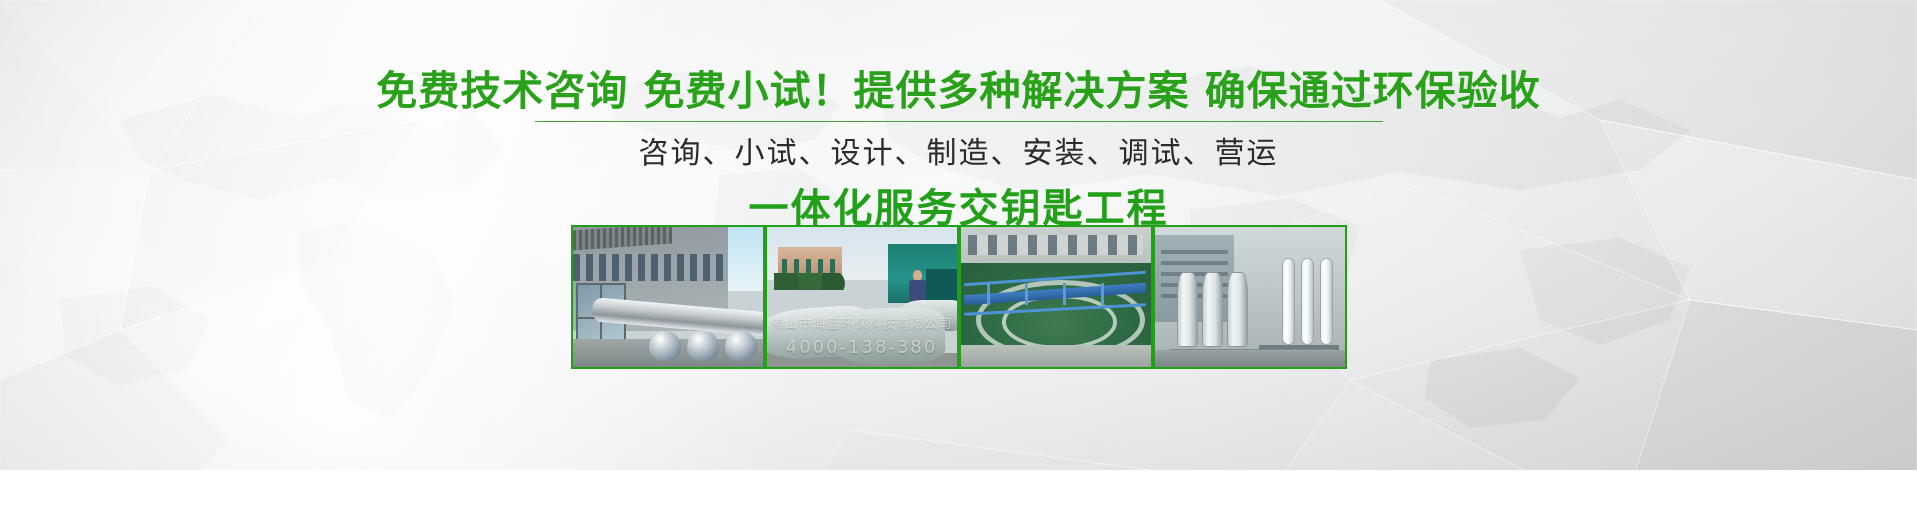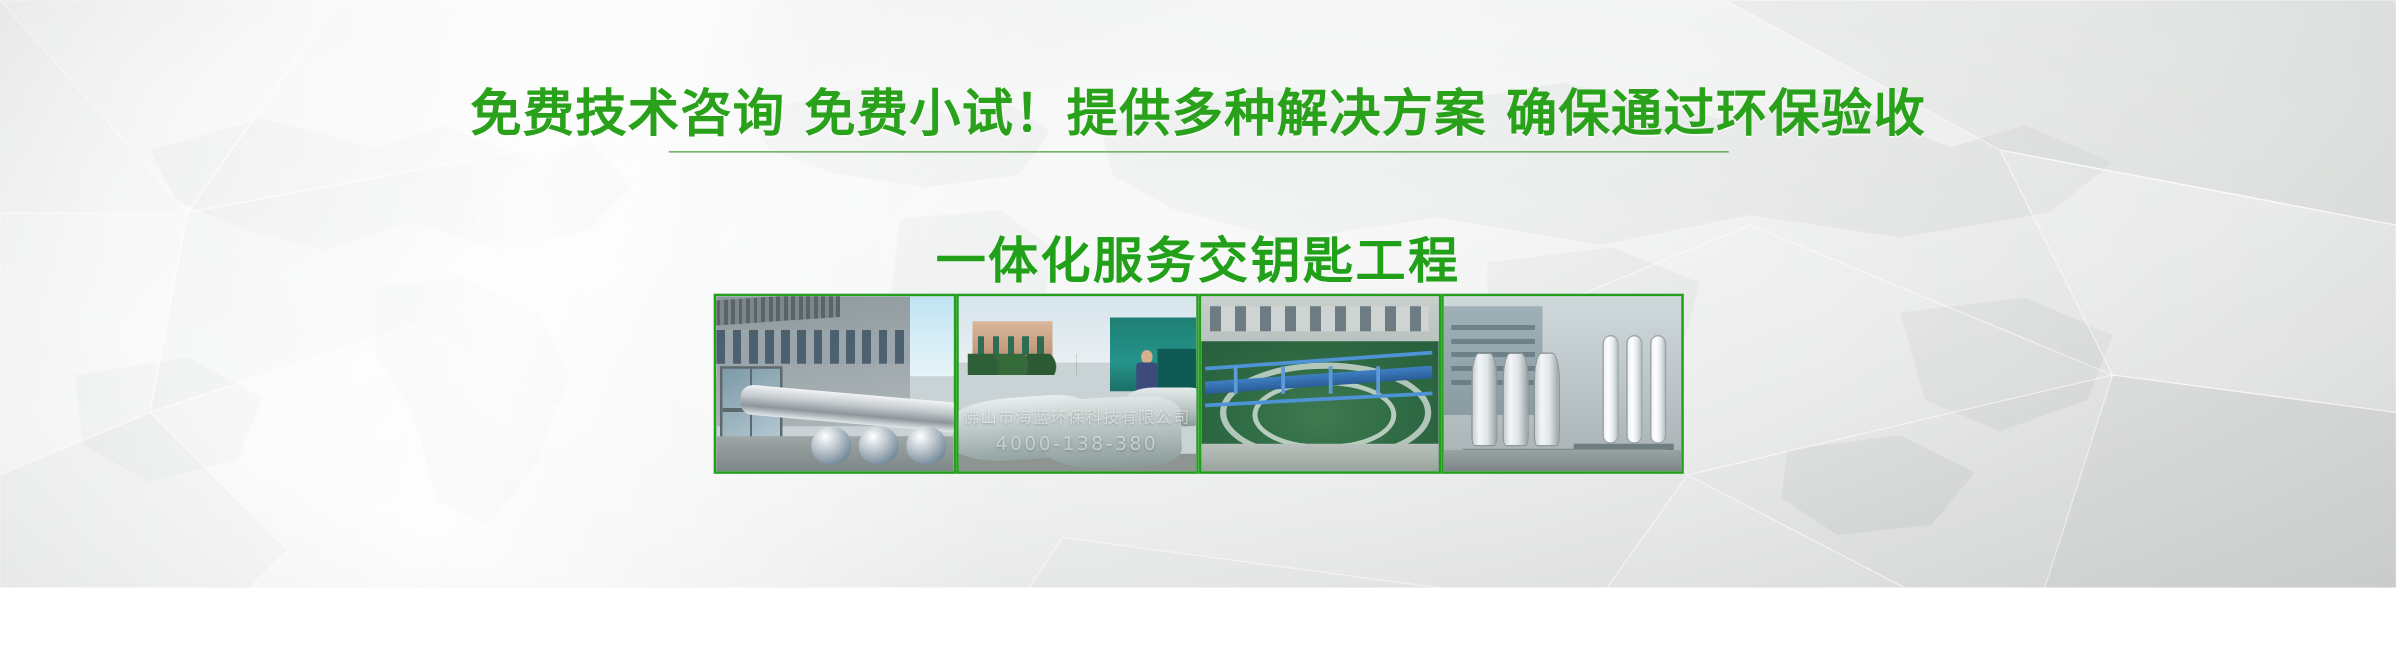--- a/index.html
+++ b/index.html
@@ -66,21 +66,21 @@
   .bigline{
     position:absolute;left:0;right:0;top:176px;text-align:center;
     font-size:40px;font-weight:bold;color:#22a01a;letter-spacing:2px;
     white-space:nowrap;
     font-family:"DejaVu Sans","Liberation Sans",sans-serif;
     text-shadow:0 1px 0 rgba(255,255,255,.5);
   }
 
   
   .strip{
-    position:absolute;top:235px;left:50%;transform:translateX(-50%);
+    position:absolute;top:225px;left:50%;transform:translateX(-50%);
     display:flex;
   }
   .shot{
     width:190px;height:140px;border:2px solid #22a01a;
     box-sizing:content-box;position:relative;overflow:hidden;
     background:#c9d2d4;
   }
   .shot .scene{position:absolute;inset:0;}
 
   
@@ -176,21 +176,21 @@
     background:linear-gradient(180deg,#9aa3a4,#7d8687);}
 
   
   .watermark{
     position:absolute;left:0;right:0;top:86px;text-align:center;
     color:rgba(255,255,255,.50);pointer-events:none;
     font-family:"DejaVu Sans","Liberation Sans",sans-serif;
     text-shadow:0 1px 2px rgba(0,0,0,.25);white-space:nowrap;
   }
   .watermark .wm1{font-size:13px;display:block;letter-spacing:1px;}
-  .watermark .wm2{font-size:15px;display:block;letter-spacing:2px;margin-top:4px;}
+  .watermark .wm2{font-size:18px;display:block;letter-spacing:2px;margin-top:4px;}
 </style>
 </head>
 <body>
 
 <div id="banner">
 
   <svg class="worldmap" viewBox="0 0 1917 520" preserveAspectRatio="none" aria-hidden="true">
     <g fill="#b9bfbd" opacity="0.55">
       <path d="M120 120 L210 95 L300 118 L355 100 L430 130 L470 112 L505 150 L470 185 L400 200 L330 178 L260 200 L190 182 L140 160 Z"></path>
       <path d="M300 230 L370 222 L430 250 L455 300 L430 370 L390 420 L350 400 L330 330 L300 282 Z"></path>
@@ -225,20 +225,21 @@
 
   <div class="sheen"></div>
   <div class="vignette"></div>
 
   <div class="content">
 
     <div class="headline">免费技术咨询 免费小试！提供多种解决方案 确保通过环保验收</div>
 
     <div class="rule"></div>
 
+    <div class="subline">咨询、小试、设计、制造、安装、调试、营运</div>
 
     <div class="bigline">一体化服务交钥匙工程</div>
 
     <div class="strip">
 
       <div class="shot p1">
         <div class="scene">
           <div class="sky"></div>
           <div class="bldg"></div>
           <div class="roof"></div>

